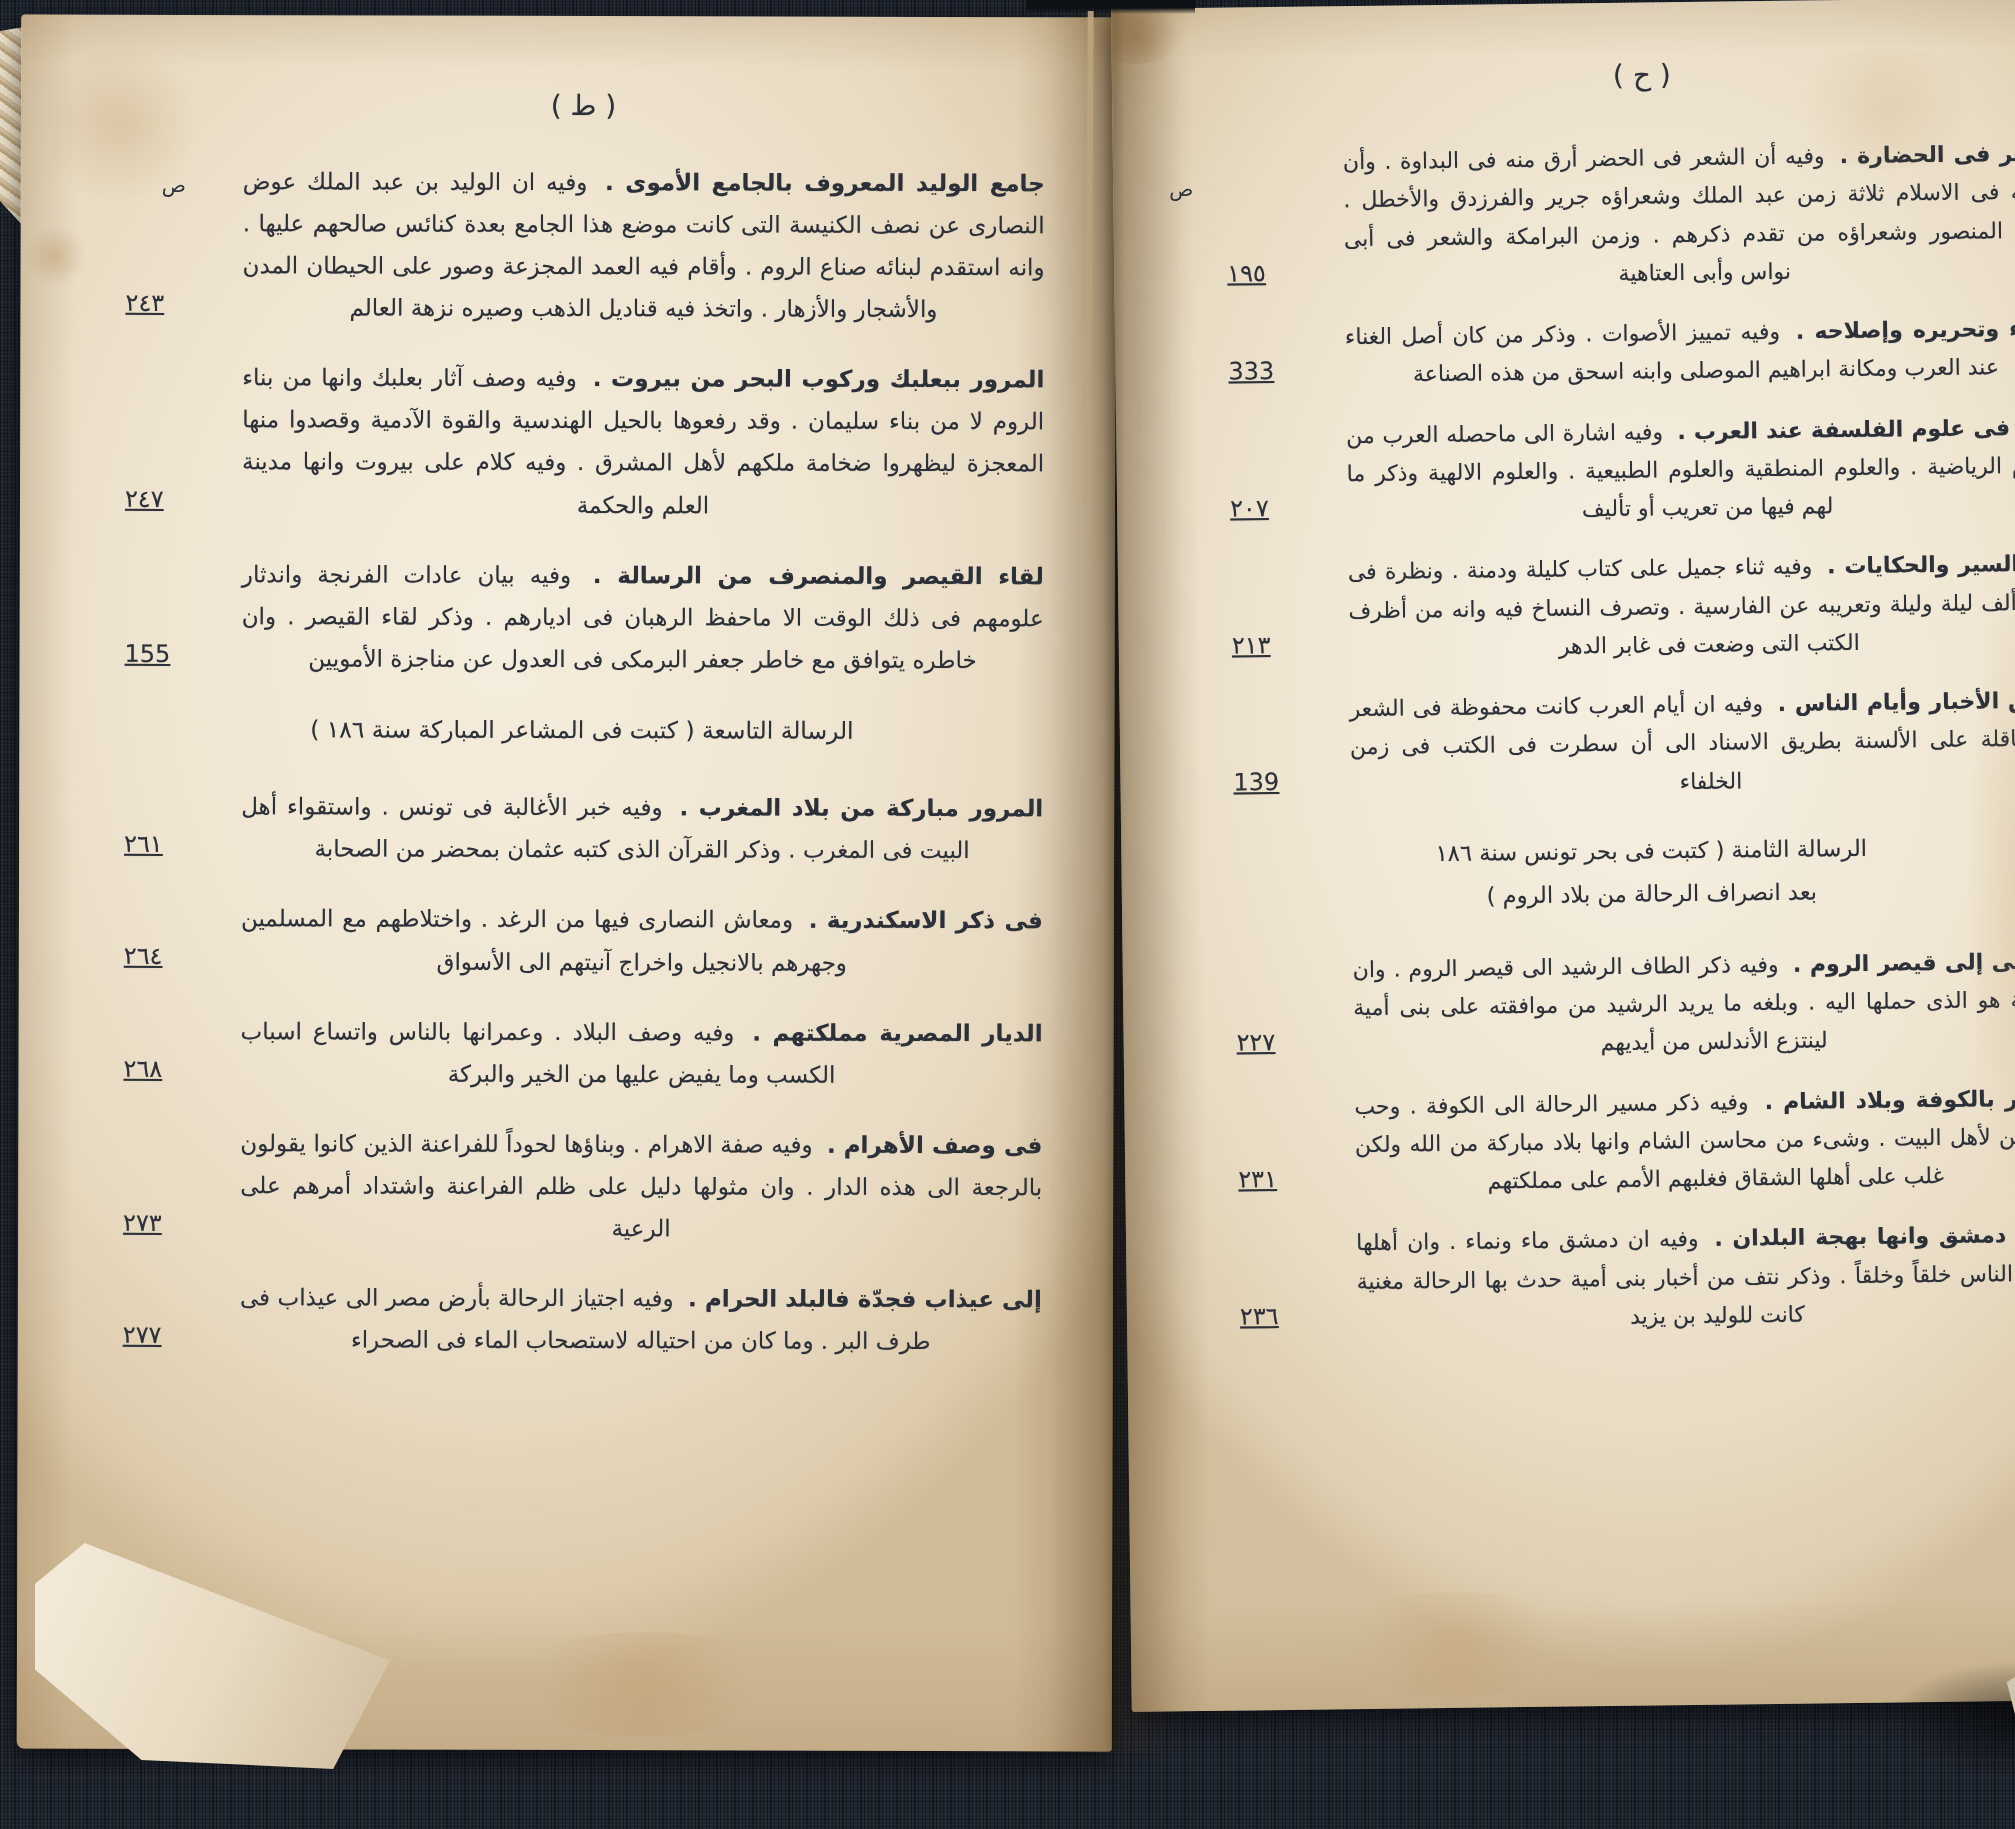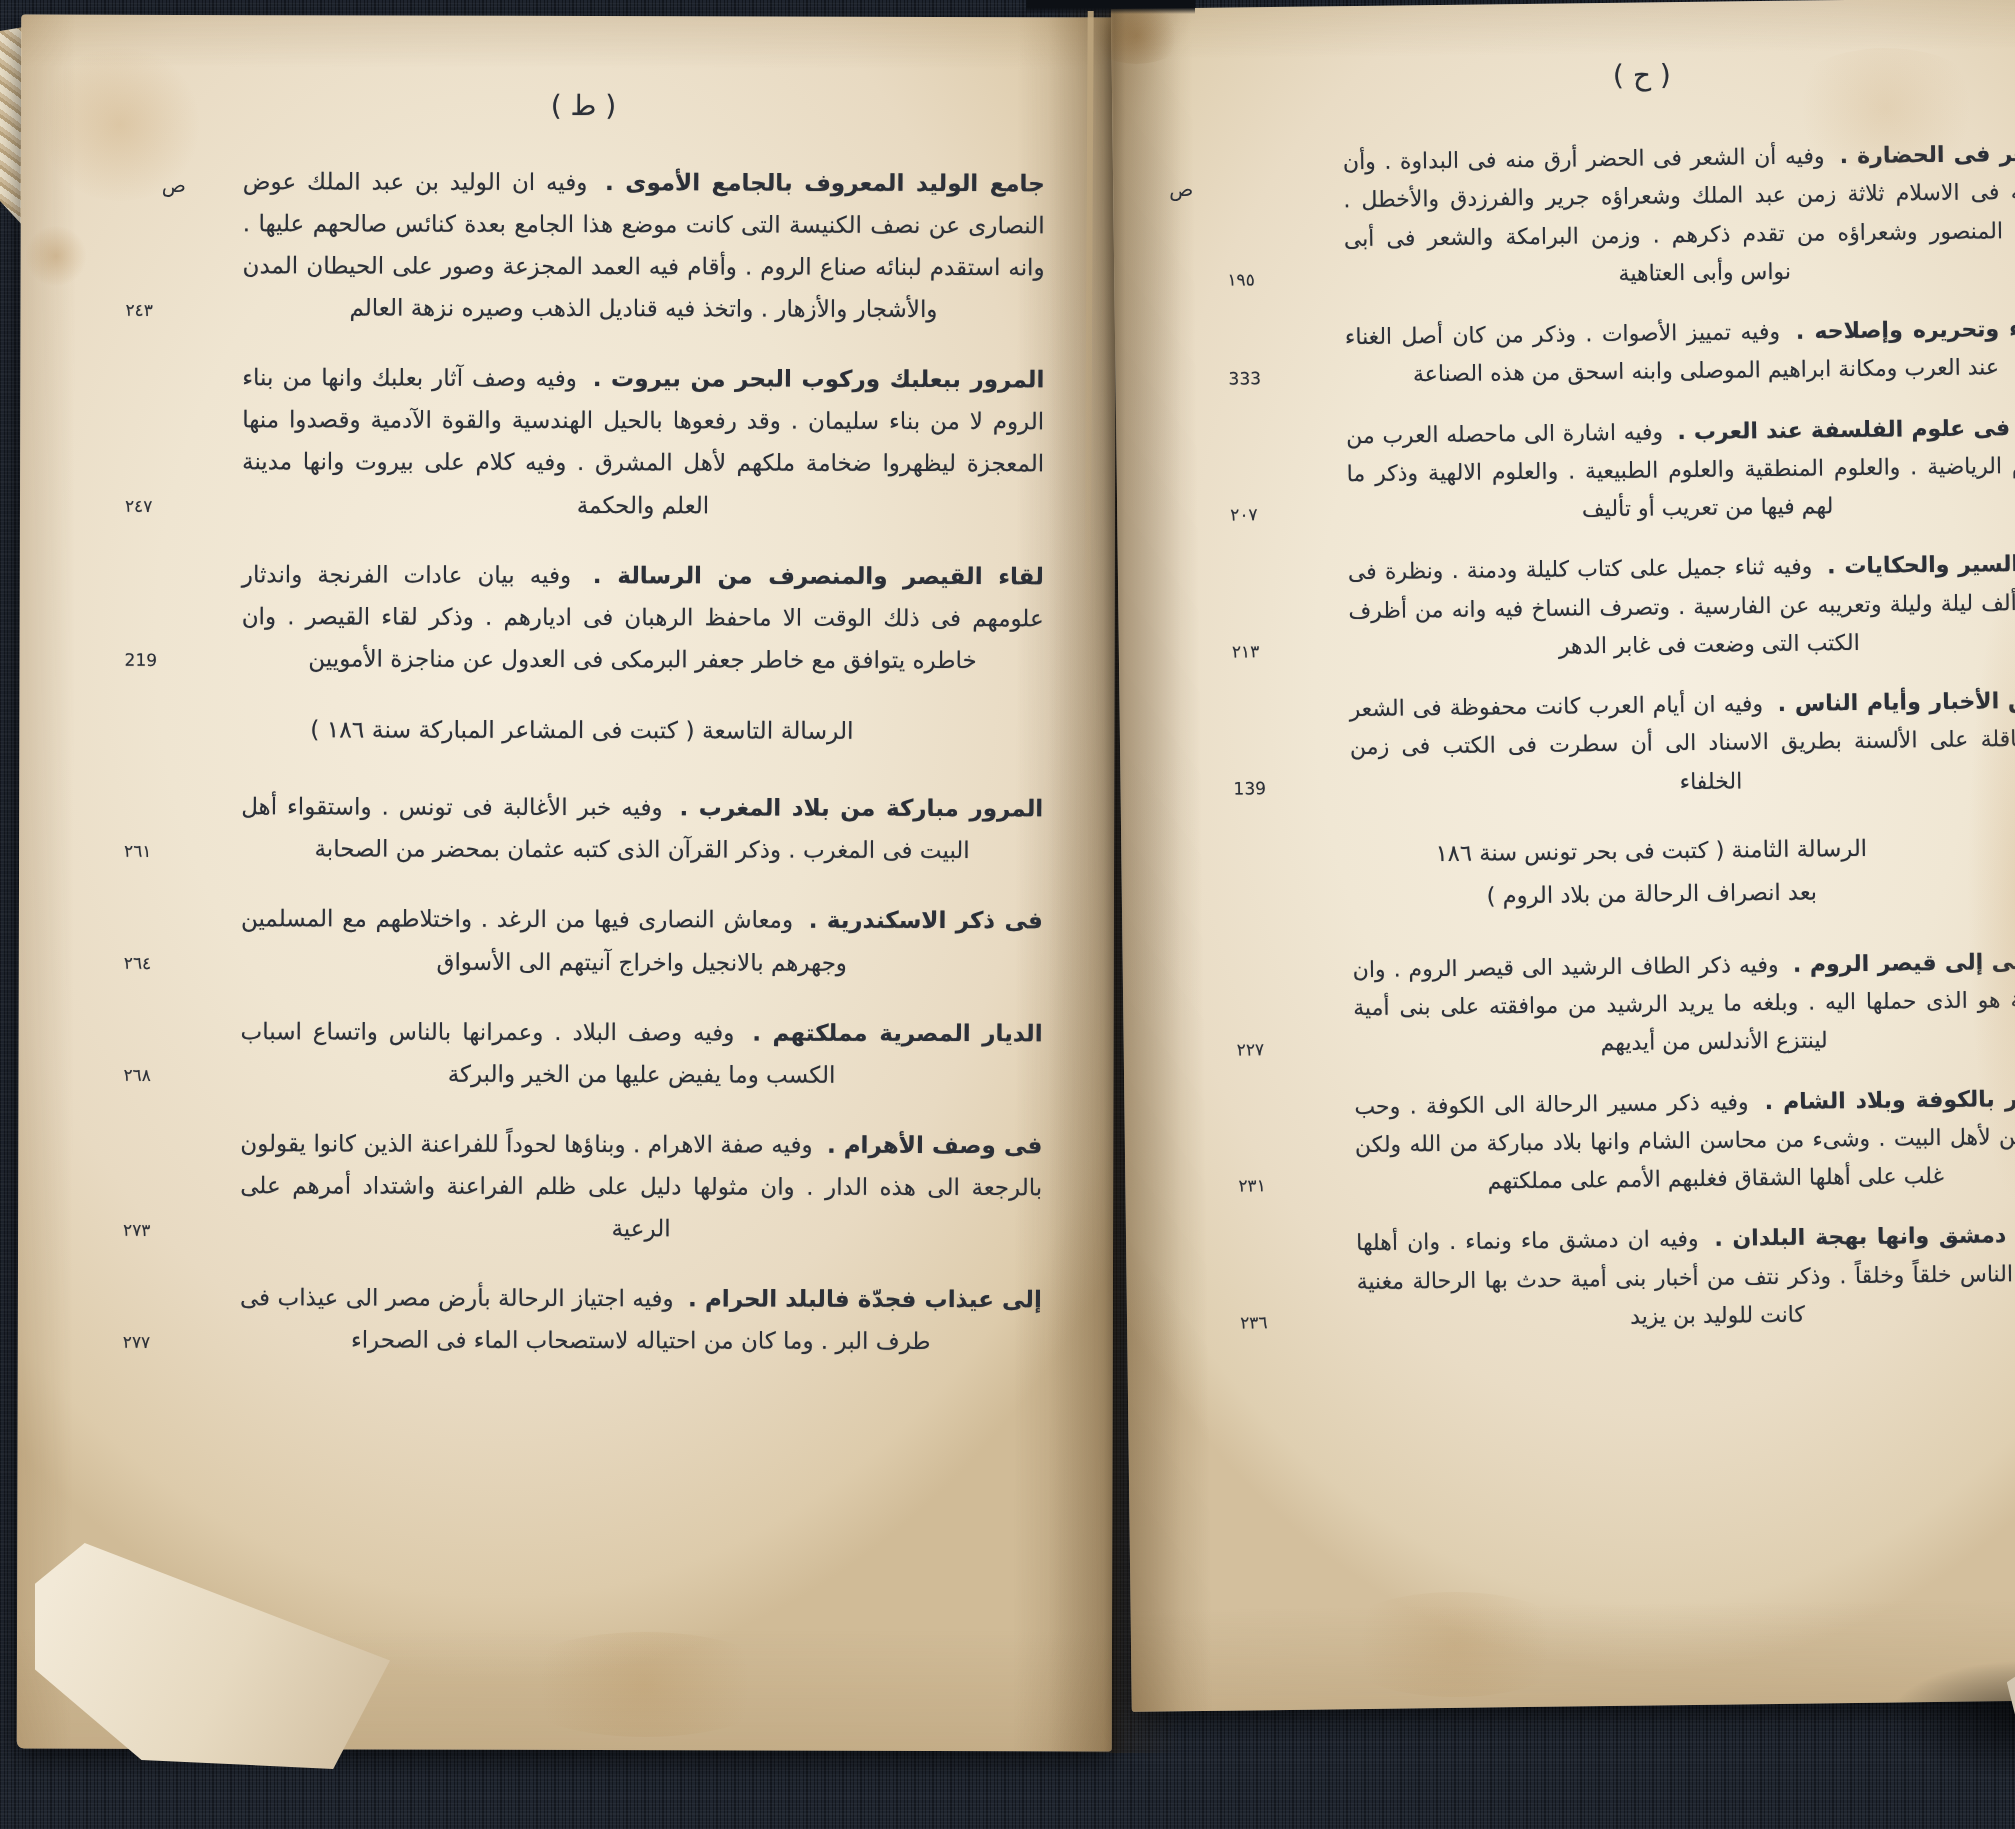--- a/index.html
+++ b/index.html
@@ -89,21 +89,21 @@
   .content-right{left:109px;top:56px;width:842px;}
   .page-header{text-align:center;font-size:28px;letter-spacing:2.4px;margin-bottom:39px;}
   .content-right .page-header{margin-bottom:48px;}
   .pcol{position:absolute;font-size:20px;z-index:8;color:#2c3038;}
   .pcol-left{left:141px;top:158px;}
   .pcol-right{left:56px;top:169px;}
   .entry{position:relative;padding-left:121px;text-align:justify;text-align-last:center;}
   .content-left .entry{font-size:23px;line-height:1.83;margin-bottom:28px;}
   .content-right .entry{font-size:22px;line-height:1.74;margin-bottom:22px;}
   .entry .h{font-weight:700;margin-left:.30em;}
-  .entry .num{position:absolute;left:4px;bottom:2.4px;font-size:17px;text-align-last:auto;}
+  .entry .num{position:absolute;left:4px;bottom:2.4px;font-size:24px;text-align-last:auto;text-decoration:underline;}
   .section{text-align:center;line-height:1.9;}
   .content-left .section{font-size:23.4px;margin:26px 0 34px;}
   .content-right .section{font-size:22.6px;margin:28px 0 32px;}
 </style>
 </head>
 <body>
 
 <div class="scene">
 
   <div class="page page-left">
@@ -119,21 +119,21 @@
 
       <div class="entry">
         <span class="h">المرور ببعلبك وركوب البحر من بيروت .</span>
         <span class="b">وفيه وصف آثار بعلبك وانها من بناء الروم لا من بناء سليمان . وقد رفعوها بالحيل الهندسية والقوة الآدمية وقصدوا منها المعجزة ليظهروا ضخامة ملكهم لأهل المشرق . وفيه كلام على بيروت وانها مدينة العلم والحكمة</span>
         <span class="num">٢٤٧</span>
       </div>
 
       <div class="entry">
         <span class="h">لقاء القيصر والمنصرف من الرسالة .</span>
         <span class="b">وفيه بيان عادات الفرنجة واندثار علومهم فى ذلك الوقت الا ماحفظ الرهبان فى اديارهم . وذكر لقاء القيصر . وان خاطره يتوافق مع خاطر جعفر البرمكى فى العدول عن مناجزة الأمويين</span>
-        <span class="num">219</span>
+        <span class="num">155</span>
       </div>
 
       <div class="section">
         <div>الرسالة التاسعة ( كتبت فى المشاعر المباركة سنة ١٨٦ )</div>
       </div>
 
       <div class="entry">
         <span class="h">المرور مباركة من بلاد المغرب .</span>
         <span class="b">وفيه خبر الأغالبة فى تونس . واستقواء أهل البيت فى المغرب . وذكر القرآن الذى كتبه عثمان بمحضر من الصحابة</span>
         <span class="num">٢٦١</span>

